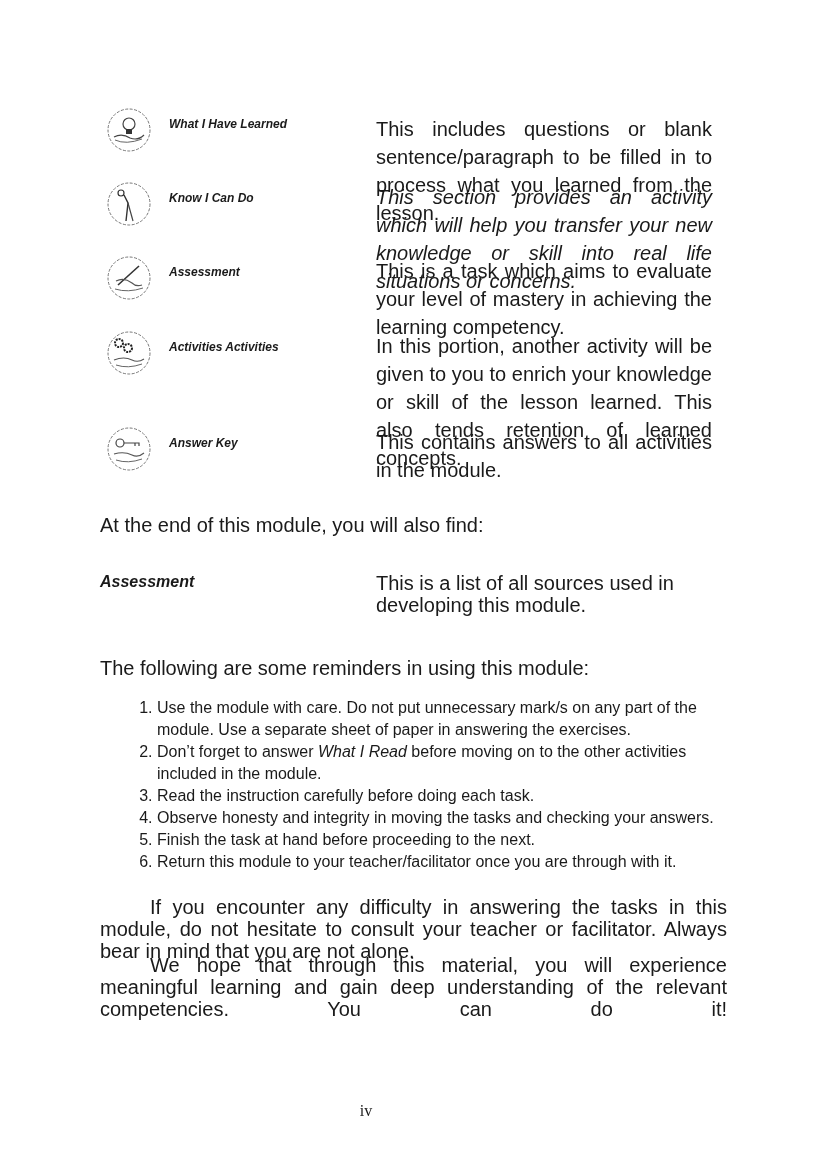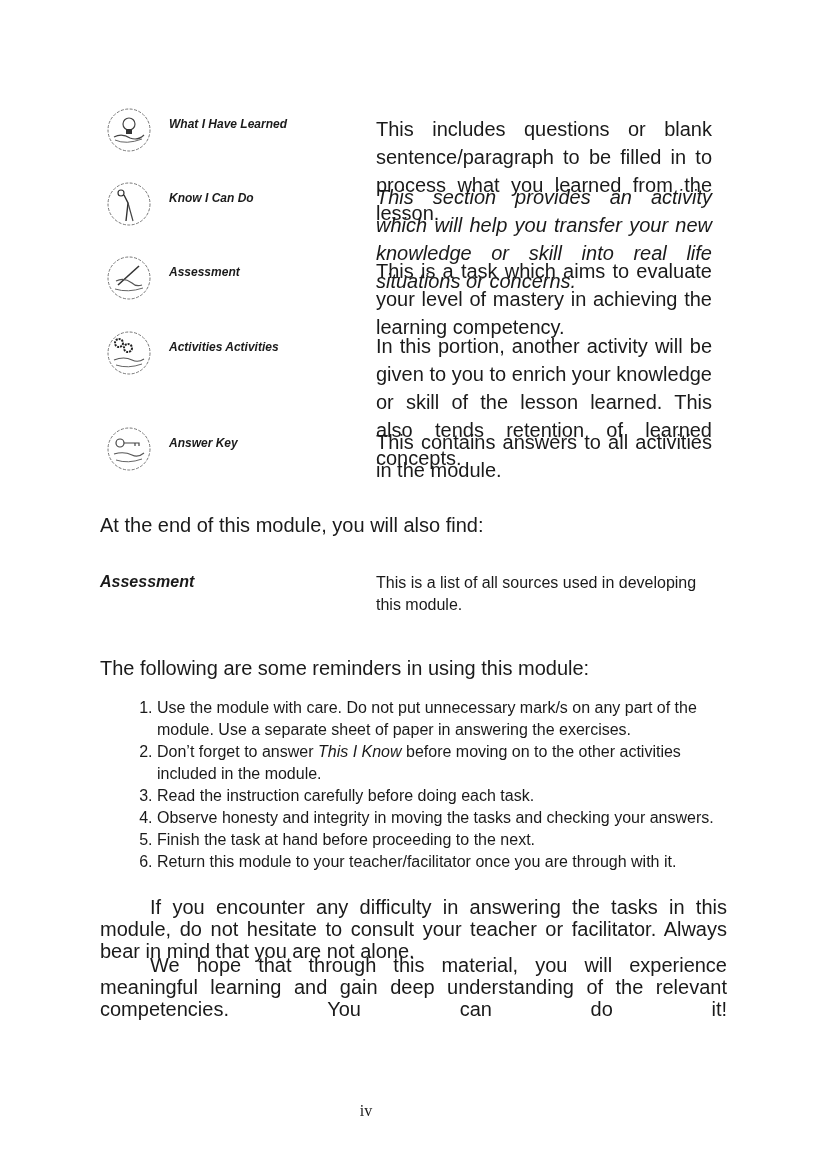--- a/index.html
+++ b/index.html
@@ -4,21 +4,21 @@
 <style>
   html, body { margin:0; padding:0; background:#ffffff; }
   body { width:826px; height:1169px; position:relative; overflow:hidden;
          font-family:"Liberation Sans", sans-serif; color:#1a1a1a; }
   .sec-row { position:absolute; left:106px; width:606px; }
   .sec-icon { position:absolute; left:0; top:-8px; width:46px; height:46px; }
   .sec-title { position:absolute; left:63px; top:2px; font-weight:bold; font-style:italic; font-size:12px; }
   .sec-desc { position:absolute; left:270px; width:336px; font-size:20px; line-height:28px; text-align:justify; }
   .para { position:absolute; left:100px; width:627px; font-size:20px; line-height:22px; text-align:justify; }
   .ref-title { position:absolute; left:100px; top:573px; font-weight:bold; font-style:italic; font-size:16px; }
-  .ref-desc { position:absolute; left:376px; top:572px; width:340px; font-size:16px; line-height:22px; }
+  .ref-desc { position:absolute; left:376px; top:572px; width:340px; font-size:20px; line-height:22px; }
   ol.rem { position:absolute; left:100px; top:690px; width:627px; margin:7px; padding:0 0 0 50px; font-size:16px; line-height:22px; box-sizing:border-box; }
   ol.rem li { padding-left:0; }
   .indent { text-indent:50px; }
   .page-num { position:absolute; left:0; width:732px; top:1102px; text-align:center; font-family:"Liberation Serif", serif; font-size:16px; }
 </style>
 </head>
 <body>
 
 <div class="sec-row" style="top:115px;">
   <svg class="sec-icon" viewBox="0 0 46 46">
@@ -79,21 +79,21 @@
 </div>
 
 <div class="para" style="top:514px;">At the end of this module, you will also find:</div>
 
 <span class="ref-title">Assessment</span>
 <div class="ref-desc">This is a list of all sources used in developing this module.</div>
 
 <div class="para" style="top:657px;">The following are some reminders in using this module:</div>
 <ol class="rem">
   <li>Use the module with care. Do not put unnecessary mark/s on any part of the module. Use a separate sheet of paper in answering the exercises.</li>
-  <li><span>Don’t forget to answer </span><em>This I Know</em><span> before moving on to the other activities included in the module.</span></li>
+  <li><span>Don’t forget to answer </span><em>What I Read</em><span> before moving on to the other activities included in the module.</span></li>
   <li>Read the instruction carefully before doing each task.</li>
   <li>Observe honesty and integrity in moving the tasks and checking your answers.</li>
   <li>Finish the task at hand before proceeding to the next.</li>
   <li>Return this module to your teacher/facilitator once you are through with it.</li>
 </ol>
 
 <div class="para indent" style="top:876px;margin-top:20px;">If you encounter any difficulty in answering the tasks in this module, do not hesitate to consult your teacher or facilitator. Always bear in mind that you are not alone.</div>
 <div class="para indent" style="top:954px; text-align-last:justify;">We hope that through this material, you will experience meaningful learning and gain deep understanding of the relevant competencies. You can do it!</div>
 
 <div class="page-num">iv</div>

